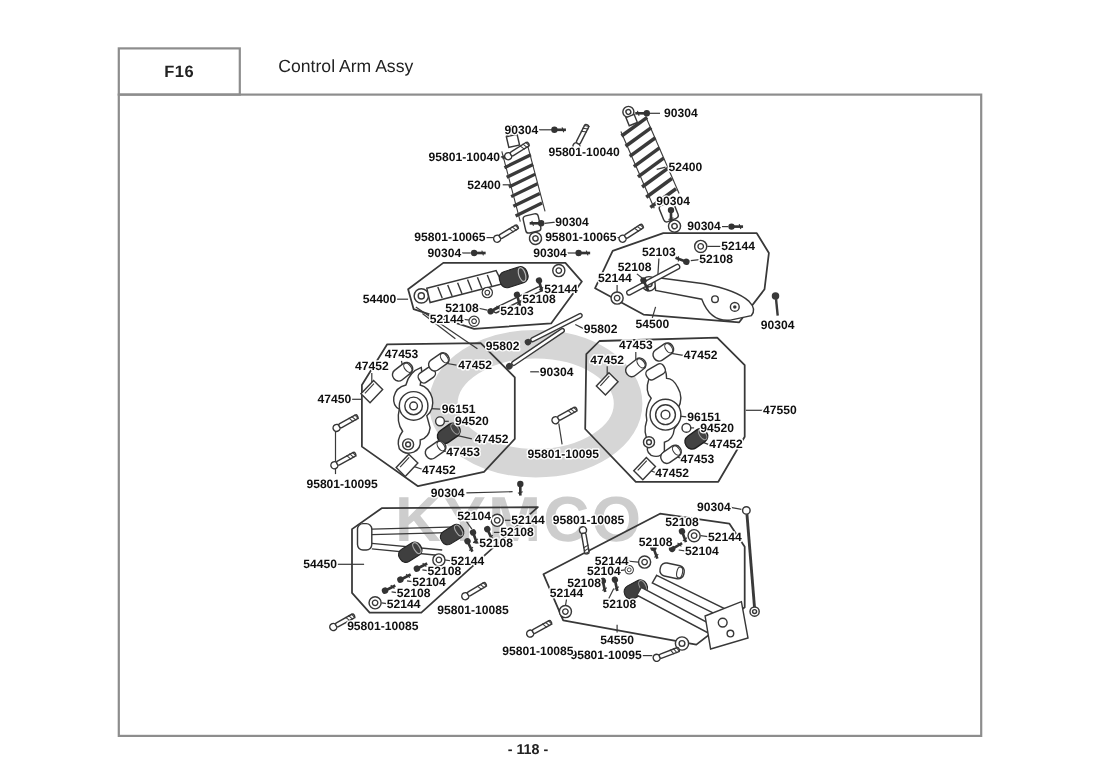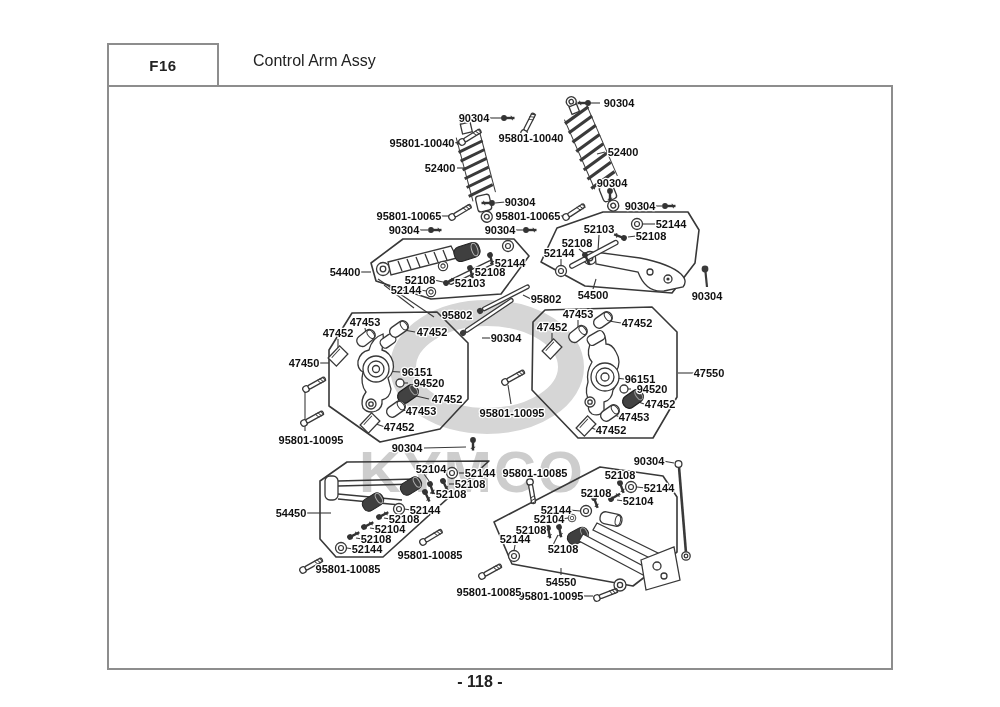--- a/index.html
+++ b/index.html
@@ -6,21 +6,21 @@
   .page{position:relative;width:960px;height:707px;background:#fff;
         font-family:"Liberation Sans",sans-serif;overflow:hidden;}
   .frame{position:absolute;left:107px;top:85px;width:786px;height:585px;
          border:2px solid #8d8d8d;box-sizing:border-box;}
   .codebox{position:absolute;left:107px;top:43px;width:112px;height:44px;
            border:2px solid #8d8d8d;box-sizing:border-box;background:#fff;
            display:flex;align-items:center;justify-content:center;
            font-weight:bold;font-size:15px;color:#222;letter-spacing:.5px;}
   .title{position:absolute;left:253px;top:52px;font-weight:normal;font-size:16px;color:#222;}
   .pagenum{position:absolute;left:0;top:673px;width:100%;text-align:center;
-           font-weight:bold;font-size:16px;color:#222;}
+           font-weight:bold;font-size:13px;color:#222;}
   svg.diagram{position:absolute;left:0;top:0;}
   .oln{fill:none;stroke:#383838;stroke-width:1.3;}
   .wf{fill:#ffffff;stroke:#383838;stroke-width:1.3;}
   .tick{stroke:#383838;stroke-width:.9;}
   .coil{stroke:#3a3a3a;}
   .ldr{stroke:#3a3a3a;stroke-width:1.1;fill:none;}
   .panel{fill:none;stroke:#383838;stroke-width:1.6;stroke-linejoin:round;}
   .plabel{font:bold 11px "Liberation Sans",sans-serif;fill:#101010;
           paint-order:stroke;stroke:#ffffff;stroke-width:2.6px;stroke-linejoin:round;}
   .wm-ring{fill:none;stroke:#d6d6d6;stroke-width:26px;}

